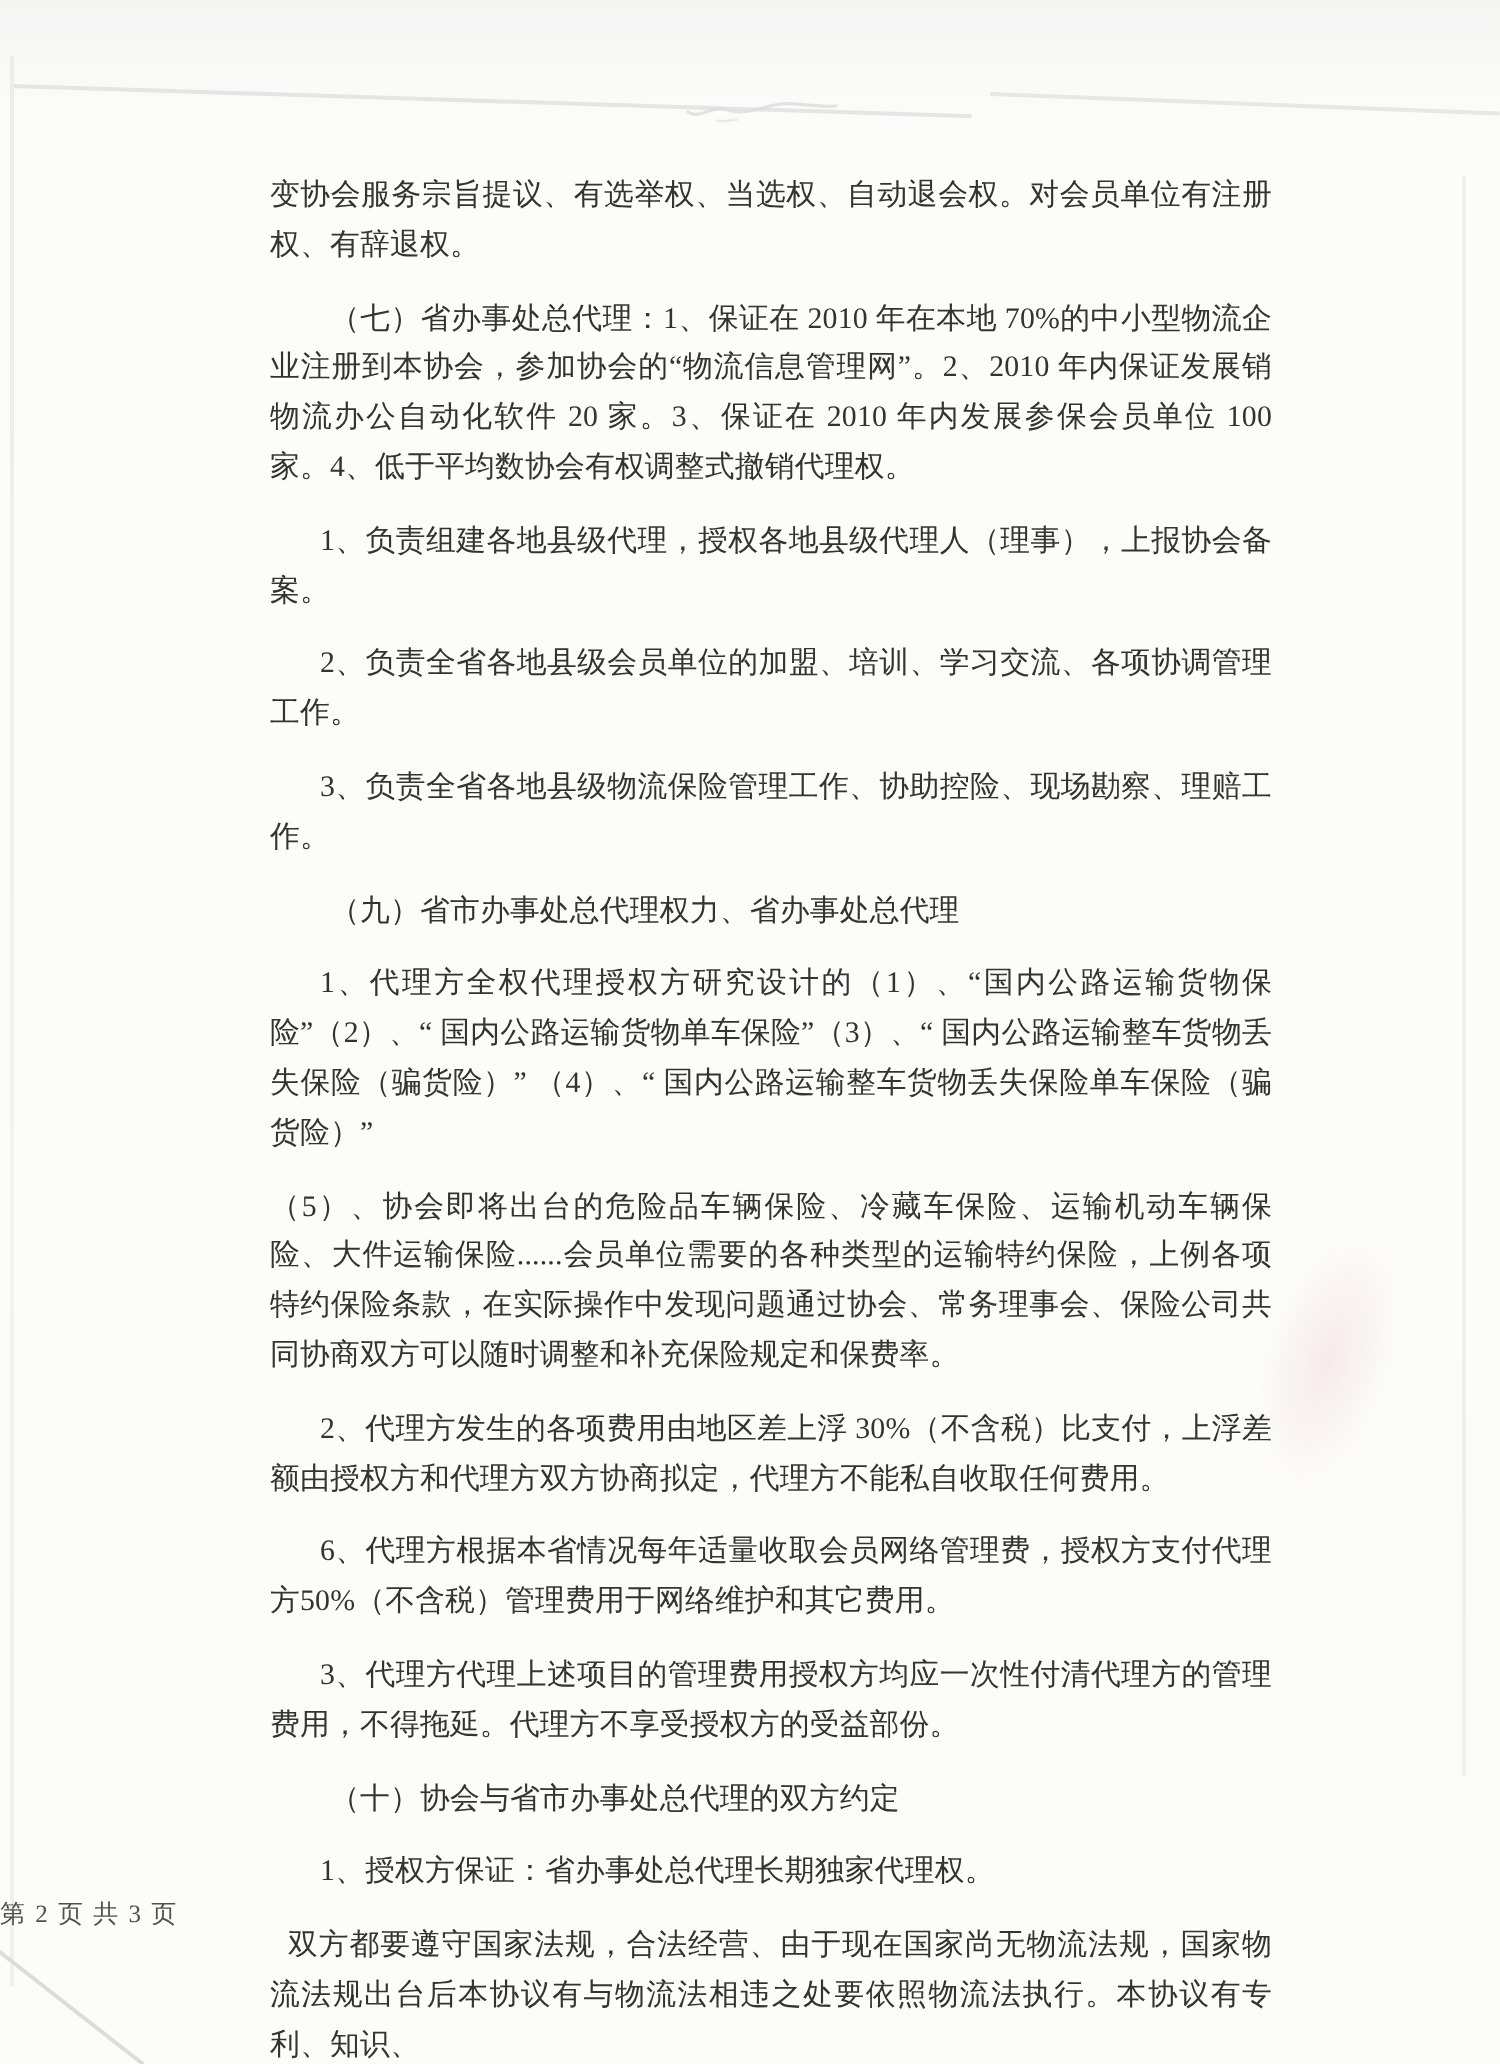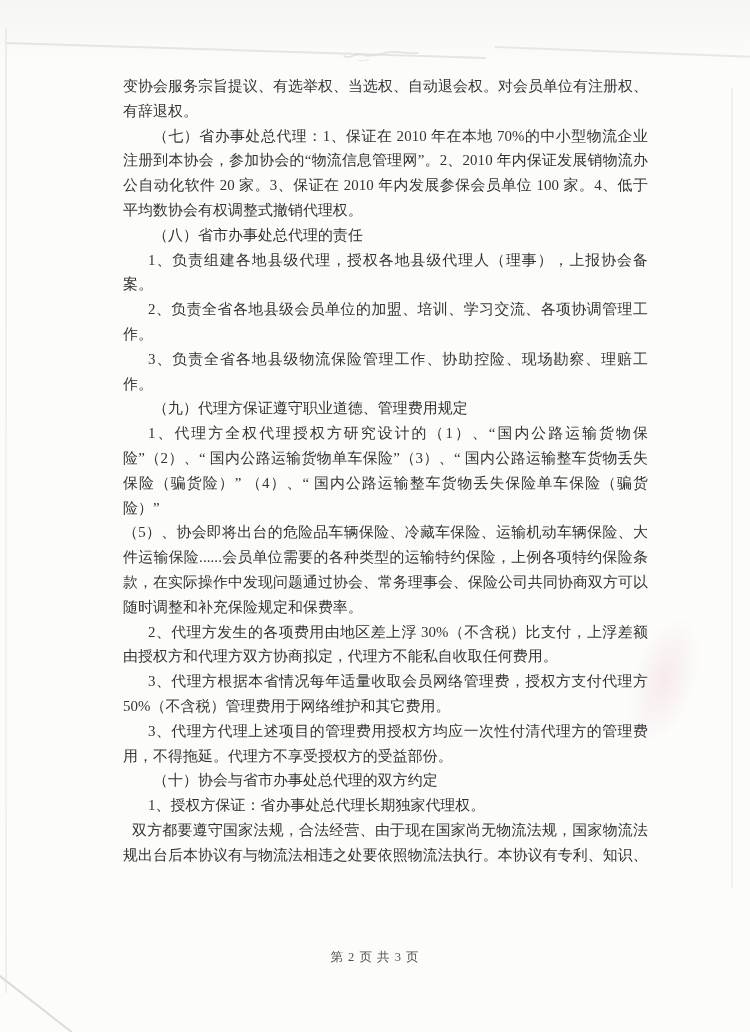--- a/index.html
+++ b/index.html
@@ -72,38 +72,37 @@
     transform: rotate(18deg);
   }
   
   .content {
     position: absolute;
     left: 123px;
     top: 74px;
     width: 525px;
   }
   .content p {
-    margin: 0;
+    margin: 12px;
     padding: 0;
     font-size: 14.9px;
     line-height: 24.8px;
     color: #333333;
     text-align: justify;
     text-justify: inter-character;
     letter-spacing: 0.1px;
   }
   .ih { text-indent: 30px; }  
   .in { text-indent: 25px; }  
   .i0 { text-indent: 0; }     
   .id { text-indent: 9px; }   
   .footer {
     position: absolute;
     left: 0; top: 949px;
     width: 750px;
-    text-align: center;
     font-size: 12.5px;
     color: #4f4f4f;
     letter-spacing: 1px;
   }
 </style>
 </head>
 <body>
 
 <div>
 
@@ -117,29 +116,28 @@
     <svg width="86" height="22" viewBox="0 0 86 22">
       <path d="M6 14 C 12 18, 18 10, 26 13 S 44 11, 52 10 S 70 12, 80 11" fill="none" stroke="#dcdcdc" stroke-width="1.6" stroke-linecap="round" opacity="0.8"></path>
       <path d="M20 18 C 24 20, 28 17, 31 18" fill="none" stroke="#e2e2e2" stroke-width="1.2" opacity="0.7"></path>
     </svg>
   </div>
   <div class="smudge-pink"></div>
 
   <div class="content">
     <p class="i0">变协会服务宗旨提议、有选举权、当选权、自动退会权。对会员单位有注册权、有辞退权。</p>
     <p class="ih">（七）省办事处总代理：1、保证在 2010 年在本地 70%的中小型物流企业注册到本协会，参加协会的“物流信息管理网”。2、2010 年内保证发展销物流办公自动化软件 20 家。3、保证在 2010 年内发展参保会员单位 100 家。4、低于平均数协会有权调整式撤销代理权。</p>
-    <p class="ih">（八）省市办事处总代理的责任</p>
     <p class="in">1、负责组建各地县级代理，授权各地县级代理人（理事），上报协会备案。</p>
     <p class="in">2、负责全省各地县级会员单位的加盟、培训、学习交流、各项协调管理工作。</p>
     <p class="in">3、负责全省各地县级物流保险管理工作、协助控险、现场勘察、理赔工作。</p>
-    <p class="ih">（九）代理方保证遵守职业道德、管理费用规定</p>
+    <p class="ih">（九）省市办事处总代理权力、省办事处总代理</p>
     <p class="in">1、代理方全权代理授权方研究设计的（1）、“国内公路运输货物保险”（2）、“ 国内公路运输货物单车保险”（3）、“ 国内公路运输整车货物丢失保险（骗货险）”  （4）、“ 国内公路运输整车货物丢失保险单车保险（骗货险）”</p>
     <p class="i0">（5）、协会即将出台的危险品车辆保险、冷藏车保险、运输机动车辆保险、大件运输保险......会员单位需要的各种类型的运输特约保险，上例各项特约保险条款，在实际操作中发现问题通过协会、常务理事会、保险公司共同协商双方可以随时调整和补充保险规定和保费率。</p>
     <p class="in">2、代理方发生的各项费用由地区差上浮 30%（不含税）比支付，上浮差额由授权方和代理方双方协商拟定，代理方不能私自收取任何费用。</p>
-    <p class="in">3、代理方根据本省情况每年适量收取会员网络管理费，授权方支付代理方50%（不含税）管理费用于网络维护和其它费用。</p>
+    <p class="in">6、代理方根据本省情况每年适量收取会员网络管理费，授权方支付代理方50%（不含税）管理费用于网络维护和其它费用。</p>
     <p class="in">3、代理方代理上述项目的管理费用授权方均应一次性付清代理方的管理费用，不得拖延。代理方不享受授权方的受益部份。</p>
     <p class="ih">（十）协会与省市办事处总代理的双方约定</p>
     <p class="in">1、授权方保证：省办事处总代理长期独家代理权。</p>
     <p class="id">双方都要遵守国家法规，合法经营、由于现在国家尚无物流法规，国家物流法规出台后本协议有与物流法相违之处要依照物流法执行。本协议有专利、知识、</p>
   </div>
 
   <div class="footer">第 2 页 共 3 页</div>
 
 </div>
 

